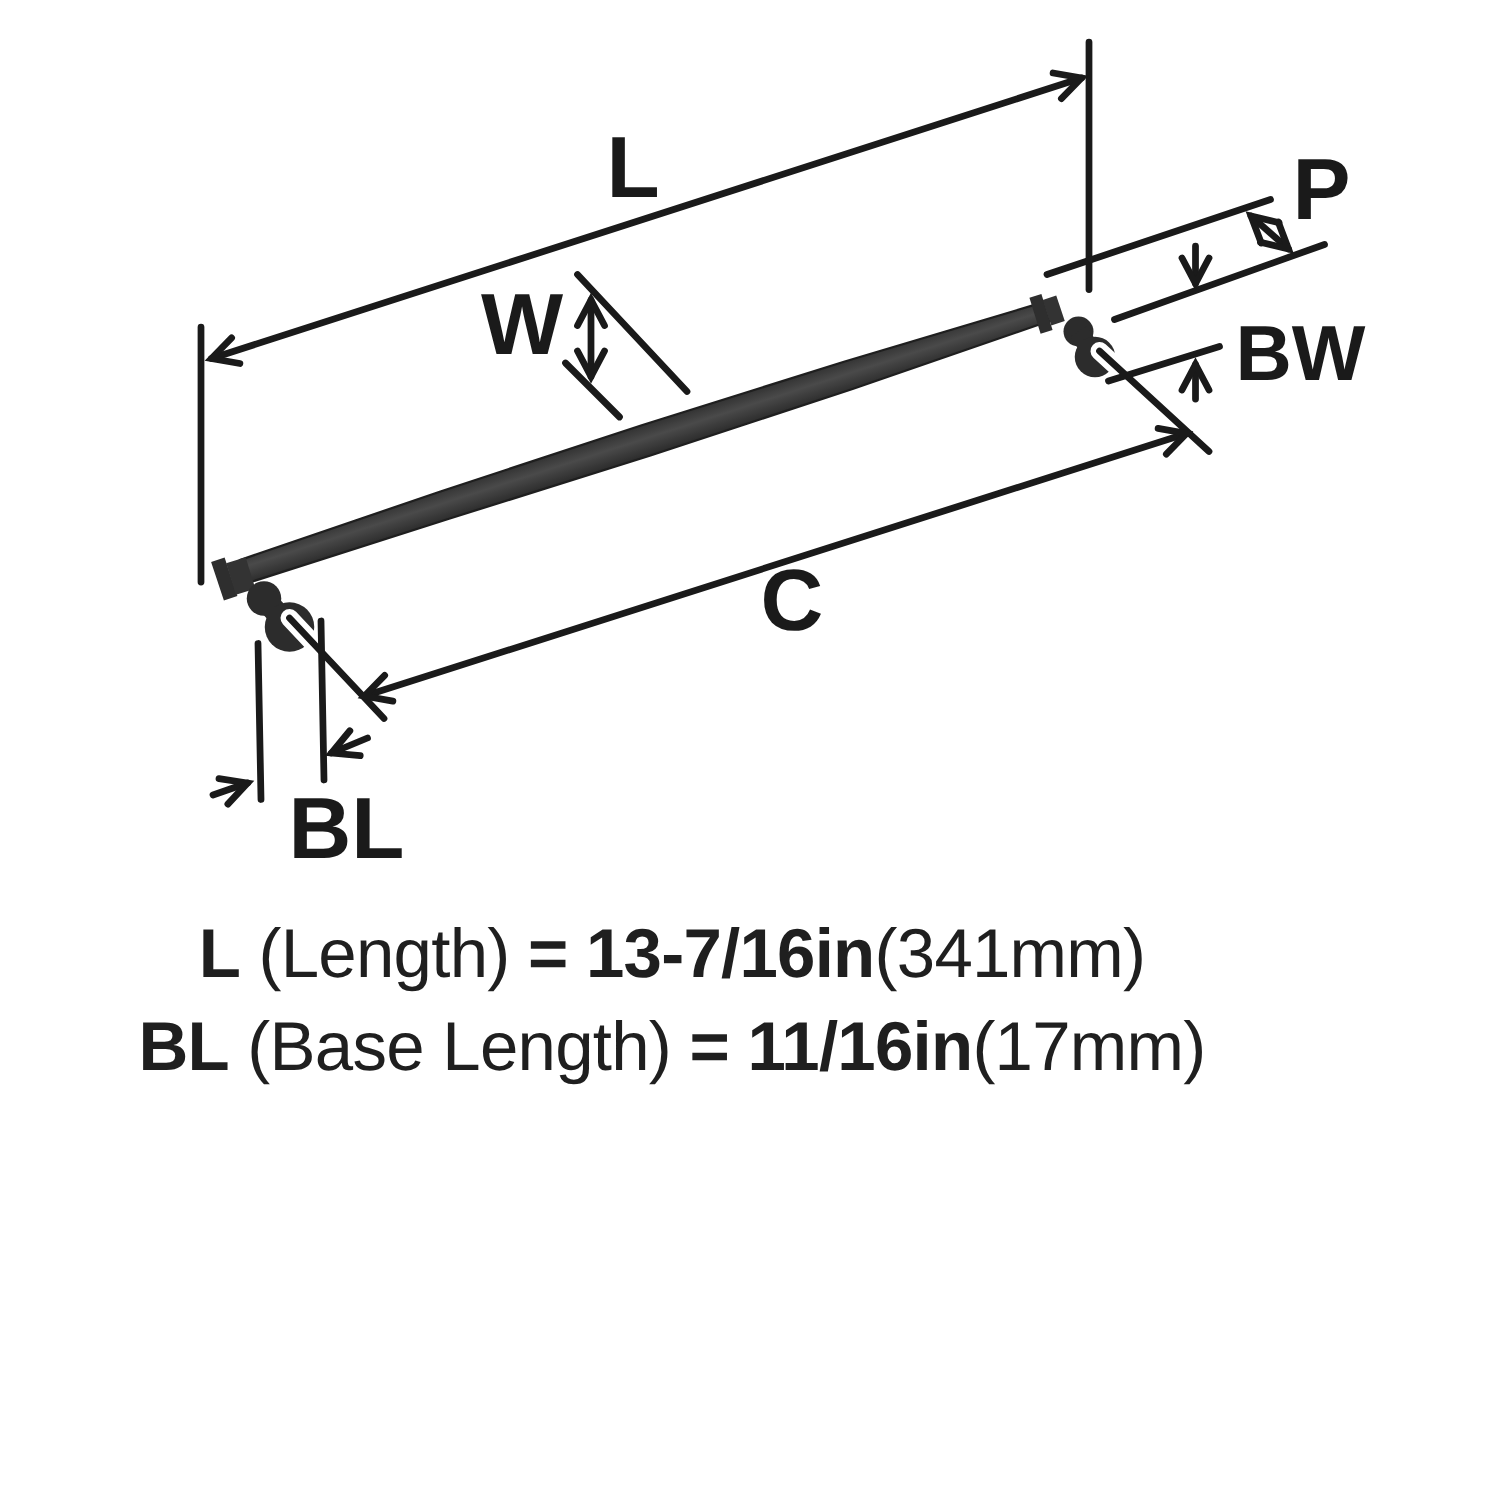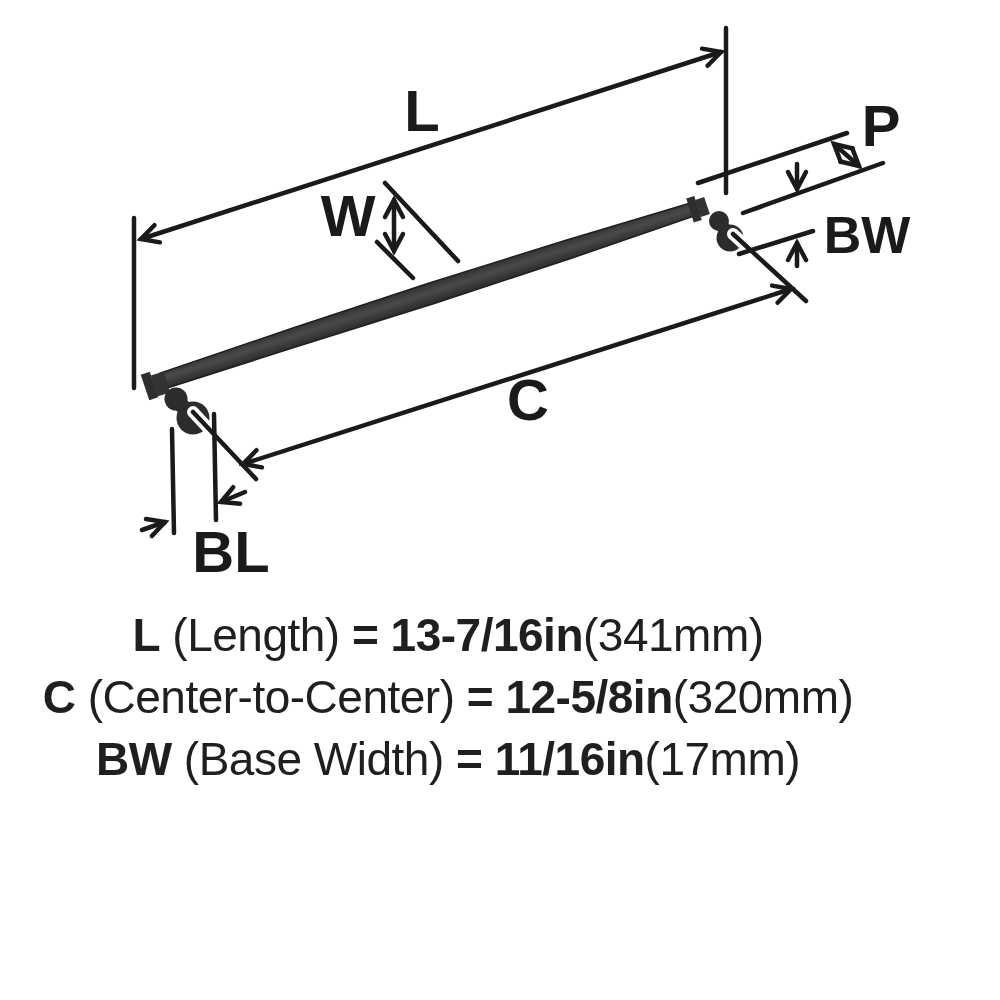--- a/index.html
+++ b/index.html
@@ -93,29 +93,23 @@
 
     <div class="spec-row">
       <span class="bold">L</span>
       <span class="reg">(Length)</span>
       <span class="bold">=</span>
       <span class="bold">13-7/16in</span><span class="reg">(341mm)</span>
     </div>
 
 
 
-    <div class="spec-row">
-      <span class="bold">C</span>
-      <span class="reg">(Center-to-Center)</span>
-      <span class="bold">=</span>
-      <span class="bold">12-5/8in</span><span class="reg">(320mm)</span>
-    </div>
-
 
     <div class="spec-row">
-      <span class="bold">BW</span>
-      <span class="reg">(Base Width)</span>
+      <span class="bold">BL</span>
+      <span class="reg">(Base Length)</span>
       <span class="bold">=</span>
       <span class="bold">11/16in</span><span class="reg">(17mm)</span>
     </div>
+
 
   </div>
 </div>
 
 </body></html>

